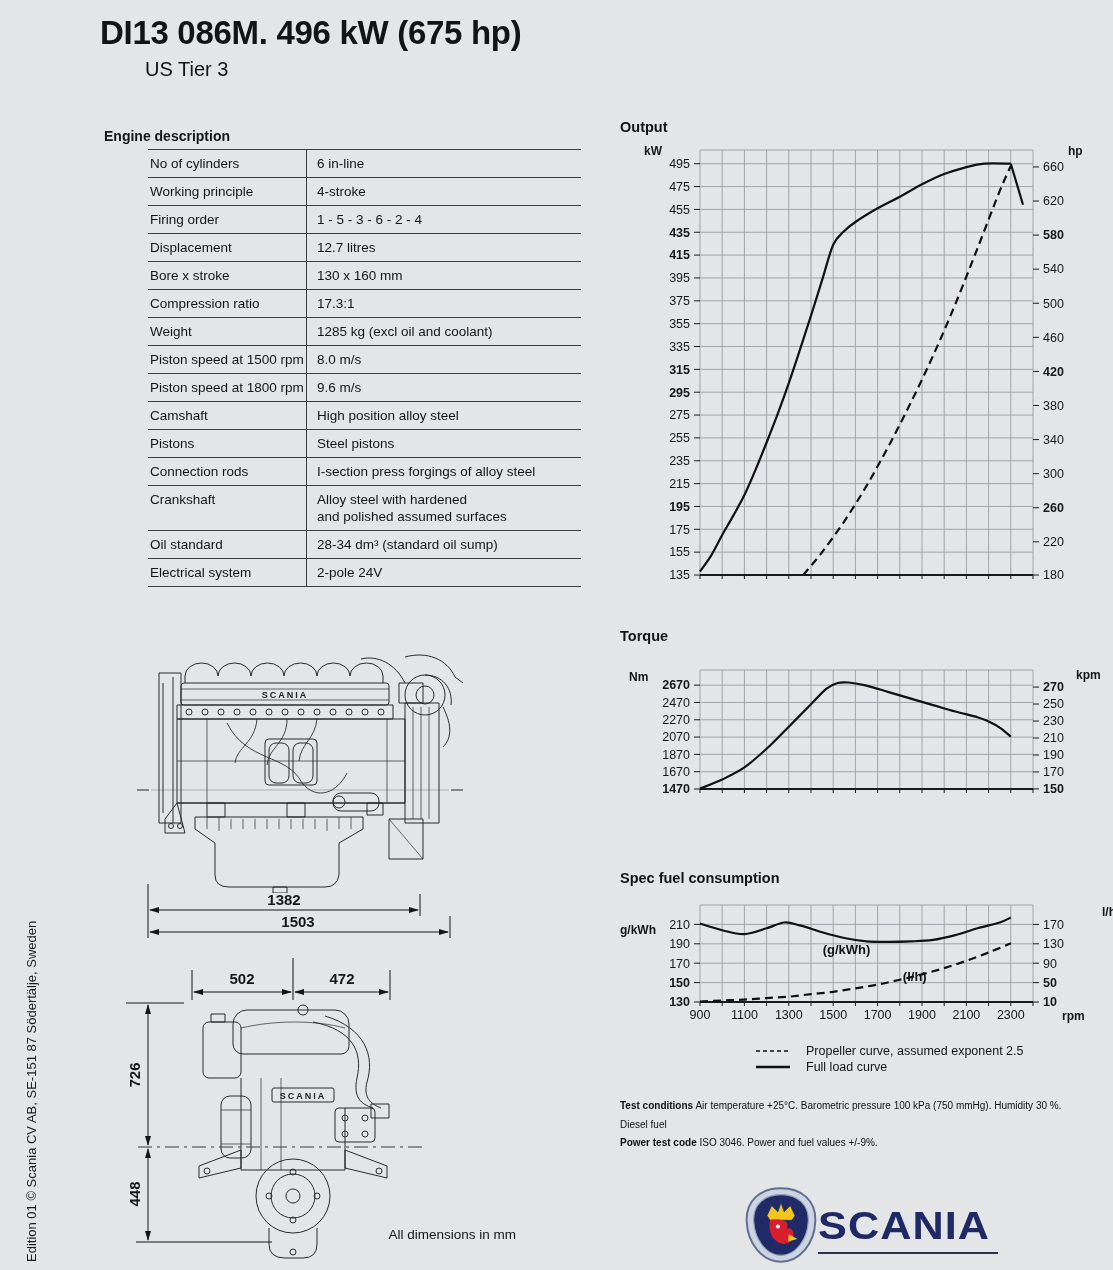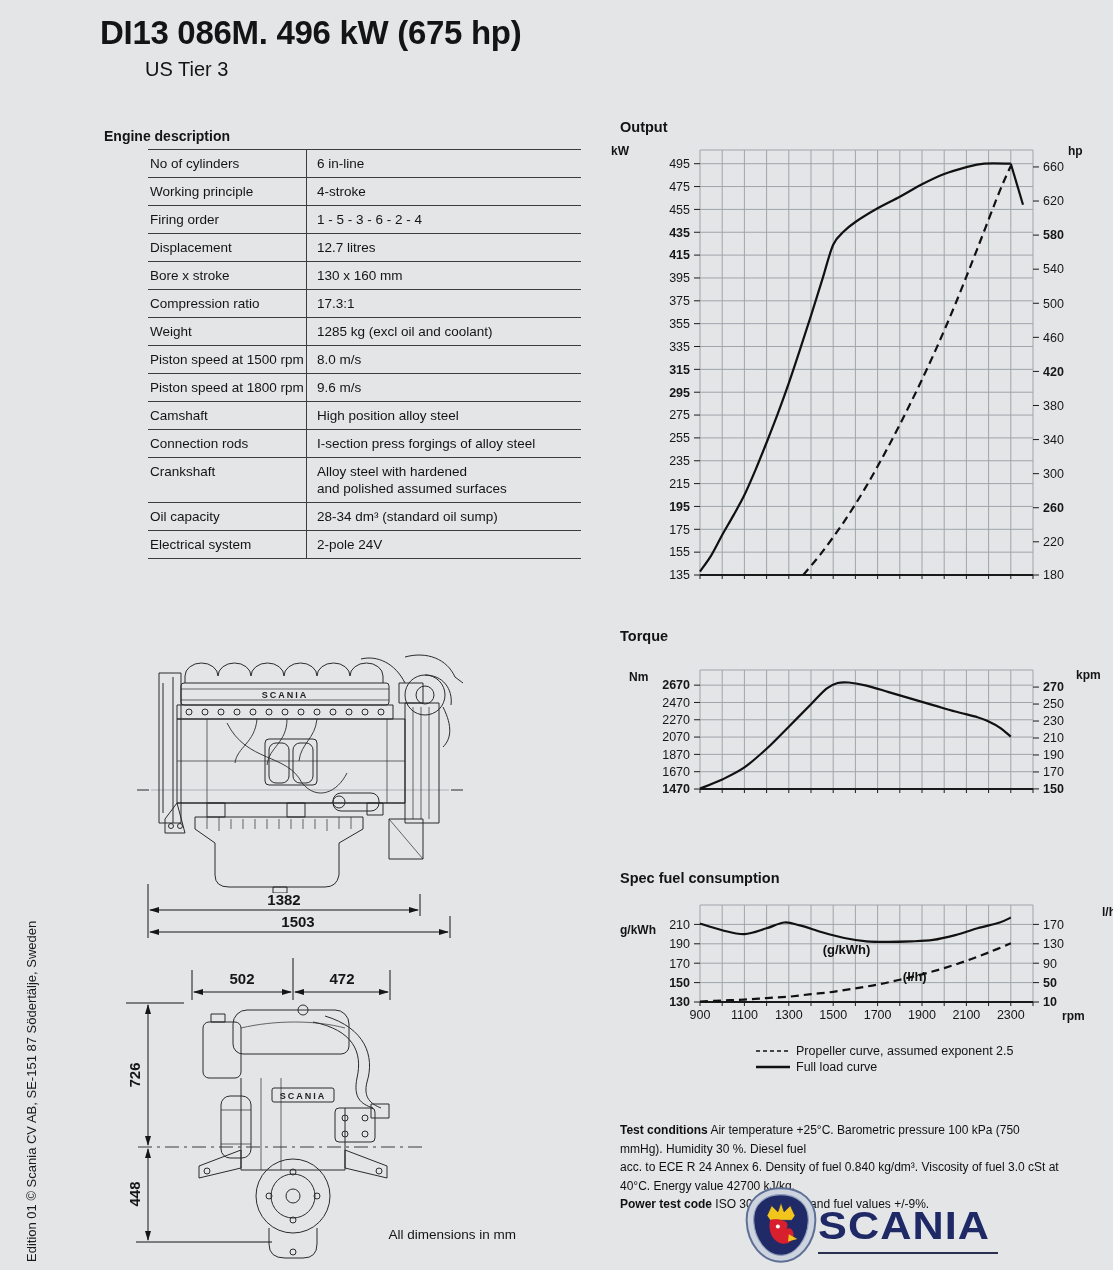--- a/index.html
+++ b/index.html
@@ -10,22 +10,22 @@
   .subtitle{font-size:20px;margin-left:43px;}
   .sec-head{font-size:14px;font-weight:bold;}
   table.spec{border-collapse:collapse;width:433px;font-size:13.5px;table-layout:fixed;}
   table.spec td{border-top:1px solid #3d3d3d;padding:5px 0 5px 2px;vertical-align:top;line-height:17px;}
   table.spec td.v{border-left:1px solid #3d3d3d;padding-left:10px;white-space:pre-line;width:264px;}
   table.spec tr.last td{border-bottom:1px solid #3d3d3d;}
   .chart{position:absolute;overflow:visible;}
   .chart-title{font-size:14.5px;font-weight:bold;}
   .unit{font-size:12px;font-weight:bold;}
   .legend{font-size:12.5px;line-height:16px;}
-  .legend-row{display:flex;align-items:center;gap:6px;height:16px;}
-  .testcond{font-size:12px;line-height:18.5px;width:445px;color:#101010;margin-top:24px;}
+  .legend-row{display:flex;align-items:center;gap:16px;height:16px;}
+  .testcond{font-size:10px;line-height:18.5px;width:445px;color:#101010;}
   .edition{font-size:13px;white-space:nowrap;transform:rotate(-90deg);transform-origin:0 0;color:#1a1a1a;}
   .dims-note{font-size:13.5px;width:140px;text-align:right;}
   .wordmark{font-size:40px;font-weight:bold;color:#1e2965;letter-spacing:1px;transform:scale(1.08,0.97);transform-origin:left top;}
   .underline{height:2px;background:#2b3050;}
   svg text{font-family:"Liberation Sans",sans-serif;}
   .dimtext{font-size:15px;font-weight:bold;fill:#161616;}
   .engrave{font-size:9px;font-weight:bold;letter-spacing:2px;fill:#222;}
 </style>
 </head>
 <body>
@@ -74,30 +74,34 @@
         </tr>
         <tr>
           <td class="k">Piston speed at 1800 rpm</td>
           <td class="v">9.6 m/s</td>
         </tr>
         <tr>
           <td class="k">Camshaft</td>
           <td class="v">High position alloy steel</td>
         </tr>
         <tr>
+          <td class="k">Pistons</td>
+          <td class="v">Steel pistons</td>
+        </tr>
+        <tr>
           <td class="k">Connection rods</td>
           <td class="v">I-section press forgings of alloy steel</td>
         </tr>
         <tr>
           <td class="k">Crankshaft</td>
           <td class="v">Alloy steel with hardened
 and polished assumed surfaces</td>
         </tr>
         <tr>
-          <td class="k">Oil capacity</td>
+          <td class="k">Oil standard</td>
           <td class="v">28-34 dm³  (standard oil sump)</td>
         </tr>
         <tr class="last">
           <td class="k">Electrical system</td>
           <td class="v">2-pole 24V</td>
         </tr>
       </tbody>
   </table>
 
   <svg class="abs" style="left:137px;top:643px;" width="326" height="250" viewBox="0 0 326 250">
@@ -249,21 +253,21 @@
     <text class="dimtext" transform="translate(28,198) rotate(-90)" text-anchor="middle">448</text>
   </svg>
 
   <svg class="abs" style="left:136px;top:1142px;" width="290" height="10" viewBox="0 0 290 10">
     <line x1="2" y1="5" x2="288" y2="5" stroke="#3c3c3c" stroke-width="1.2" stroke-dasharray="14 5 3 5"></line>
   </svg>
 
   <div class="abs dims-note" style="left:376px;top:1227px;">All dimensions in mm</div>
 
   <div class="abs chart-title" style="left:620px;top:119px;">Output</div>
-  <div class="abs unit" style="left:611px;top:144px;">kW</div>
+  <div class="abs unit" style="left:644px;top:144px;">kW</div>
   <div class="abs unit" style="left:1068px;top:144px;">hp</div>
   <svg id="chart-0" class="chart" style="left:700px;top:150px;" width="333" height="425">
       <g stroke="#9fa5aa" stroke-width="1">
         <line x1="0" y1="0" x2="0" y2="425"></line>
         <line x1="22.2" y1="0" x2="22.2" y2="425"></line>
         <line x1="44.4" y1="0" x2="44.4" y2="425"></line>
         <line x1="66.60000000000001" y1="0" x2="66.60000000000001" y2="425"></line>
         <line x1="88.8" y1="0" x2="88.8" y2="425"></line>
         <line x1="111" y1="0" x2="111" y2="425"></line>
         <line x1="133.20000000000002" y1="0" x2="133.20000000000002" y2="425"></line>
@@ -571,21 +575,20 @@
     <div class="legend-row">
       <svg width="34" height="8">
           <line x1="0" y1="4" x2="34" y2="4" stroke="#111" stroke-width="2.6"></line>
         </svg>
       <span>Full load curve</span>
     </div>
   </div>
 
   <div class="abs testcond" style="left:620px;top:1097px;">
     <div><b>Test conditions</b><span> Air temperature +25°C. Barometric pressure 100 kPa (750 mmHg). Humidity 30 %. Diesel fuel</span></div>
-    <div><span>acc. to ECE R 24 Annex 6. Density of fuel 0.840 kg/dm³. Viscosity of fuel 3.0 cSt at 40°C. Energy value 42700 kJ/kg.</span></div>
     <div><b>Power test code</b><span> ISO 3046. Power and fuel values +/-9%.</span></div>
   </div>
 
   <div>
     <svg class="abs" style="left:742px;top:1186px;" width="78" height="78" viewBox="0 0 100 100">
       <path d="M50 3 C77 3 95 19 94 45 C93 74 74 97 50 97 C26 97 7 74 6 45 C5 19 23 3 50 3 Z" fill="#cdd4df" stroke="#5e6f95" stroke-width="2.5"></path>
       <path d="M50 11 C71 11 86 24 85 45 C84 68 69 89 50 89 C31 89 16 68 15 45 C14 24 29 11 50 11 Z" fill="#1f2a66" stroke="#8fa0bd" stroke-width="1.5"></path>
       <polygon points="32,38 38,25 46,33 50,21 54,33 62,25 68,38 64,44 36,44" fill="#f2c51d" stroke="#1f2a66" stroke-width="1"></polygon>
       <path d="M36 44 C33 58 39 72 52 74 C61 75 67 69 66 61 C65 55 61 53 57 55 C60 50 58 46 54 45 C48 42 40 42 36 44 Z" fill="#d81f2e"></path>
       <circle cx="46" cy="52" r="2.6" fill="#fff"></circle>

